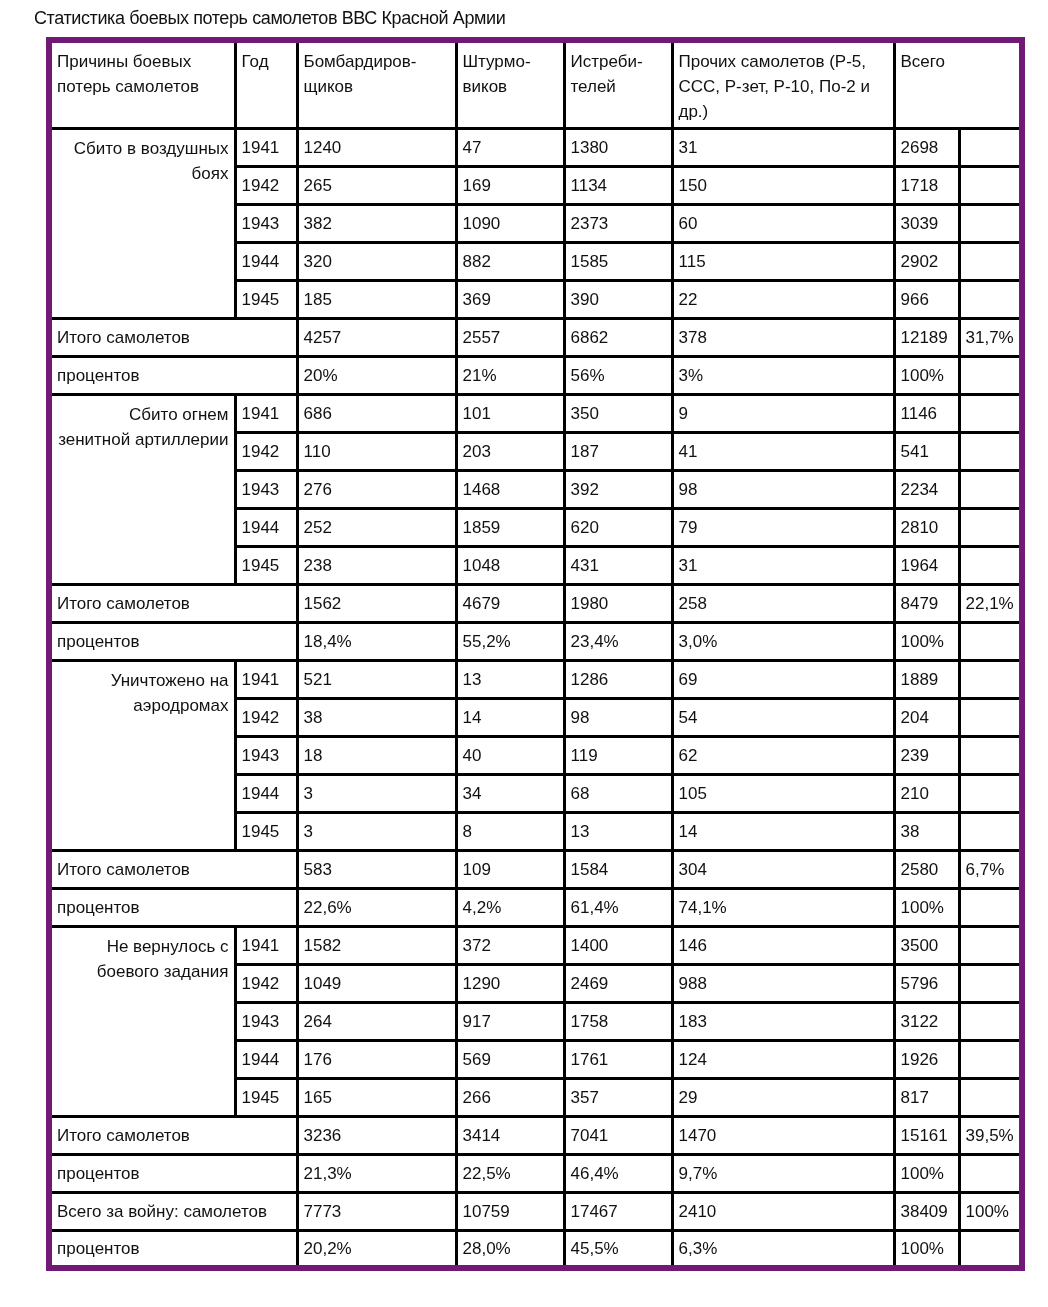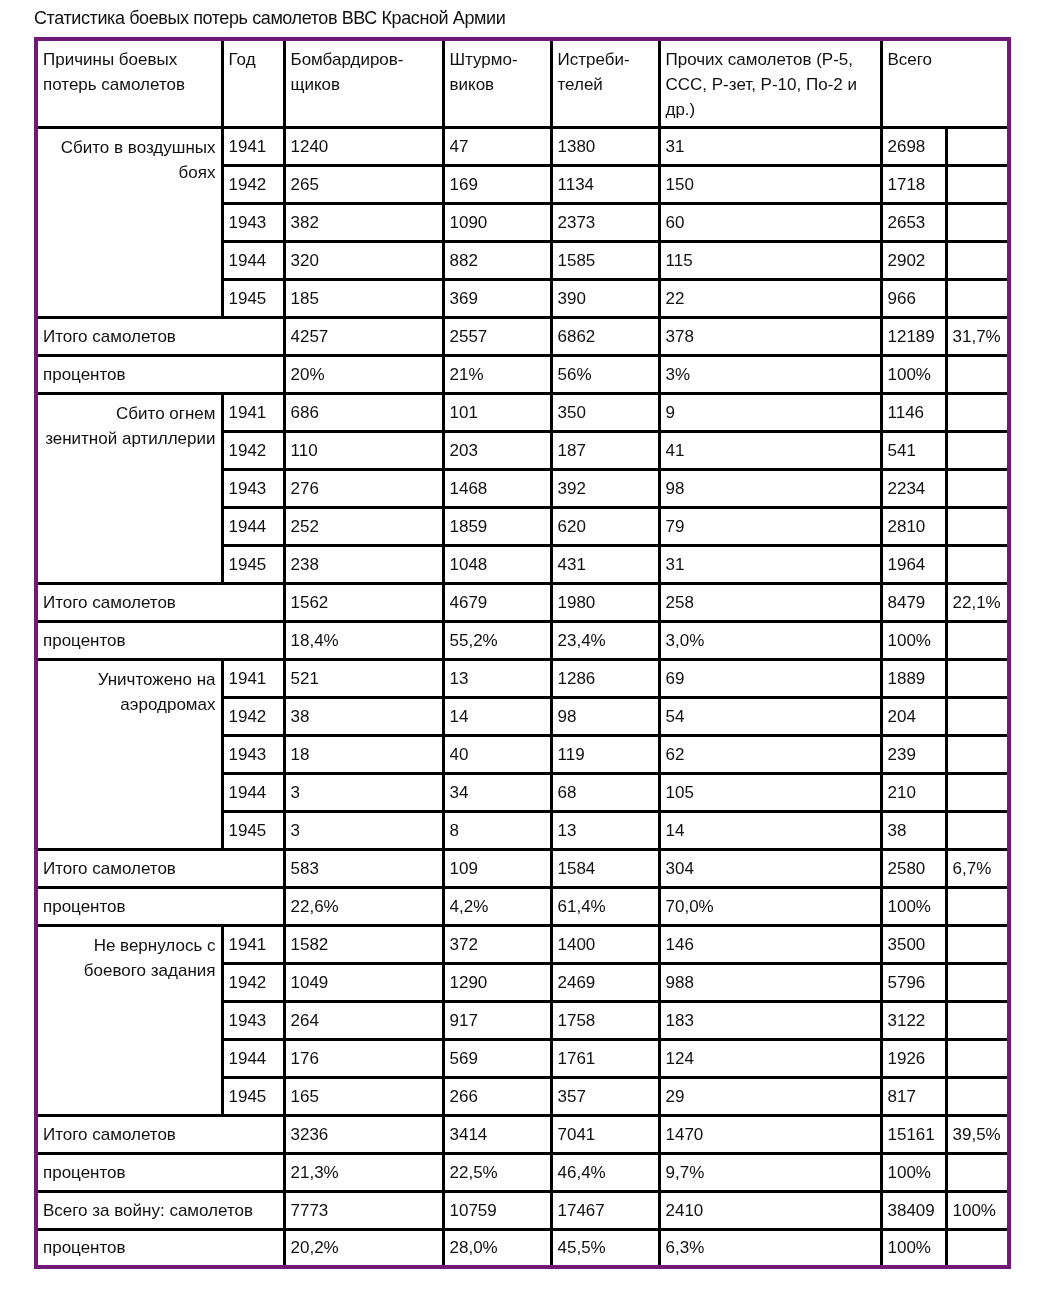--- a/index.html
+++ b/index.html
@@ -1,18 +1,18 @@
 <!DOCTYPE html>
 <html><head>
 <meta charset="utf-8">
 <style>
   html, body { margin: 0; padding: 0; background: #ffffff; }
   body { width: 1048px; height: 1307px; position: relative; font-family: "Liberation Sans", "DejaVu Sans", sans-serif; color: #111; }
   .title { position: absolute; left: 34px; top: 8px; font-size: 18px; letter-spacing: -0.4px; color: #111; white-space: nowrap; }
-  table.stats { position: absolute; left: 34px; top: 37px; border-collapse: collapse; border: 4px solid #701a75; table-layout: fixed; padding-left: 25px; }
+  table.stats { position: absolute; left: 46px; top: 37px; border-collapse: collapse; border: 6px solid #701a75; table-layout: fixed; padding-left: 25px; }
   table.stats td { border: 3px solid #000; padding: 0 5px; font-size: 17px; vertical-align: middle; line-height: 25px; color: #111; overflow: hidden; white-space: nowrap; }
   table.stats tr.head td { vertical-align: top; padding-top: 6px; white-space: normal; line-height: 25px; }
   table.stats td.cause { vertical-align: top; padding-top: 6px; white-space: normal; border-bottom: 3px solid #000; text-align: right; }
   table.stats td.sumlabel { white-space: nowrap; }
   col.c0 { width: 186px; } col.c1 { width: 62px; } col.c2 { width: 159px; } col.c3 { width: 108px; }
   col.c4 { width: 108px; } col.c5 { width: 222px; } col.c6 { width: 65px; } col.c7 { width: 63px; }
   tr.head { height: 88px; }
   tr.r { height: 38px; }
   td.pct { padding-left: 4px; }
 </style>
@@ -60,21 +60,21 @@
         <td>150</td>
         <td>1718</td>
         <td></td>
       </tr>
       <tr class="r">
         <td>1943</td>
         <td>382</td>
         <td>1090</td>
         <td>2373</td>
         <td>60</td>
-        <td>2653</td>
+        <td>3039</td>
         <td></td>
       </tr>
       <tr class="r">
         <td>1944</td>
         <td>320</td>
         <td>882</td>
         <td>1585</td>
         <td>115</td>
         <td>2902</td>
         <td></td>
@@ -223,21 +223,21 @@
         <td>1584</td>
         <td>304</td>
         <td>2580</td>
         <td class="pct">6,7%</td>
       </tr>
       <tr class="r">
         <td colspan="2">процентов</td>
         <td>22,6%</td>
         <td>4,2%</td>
         <td>61,4%</td>
-        <td>70,0%</td>
+        <td>74,1%</td>
         <td>100%</td>
         <td></td>
       </tr>
       <tr class="r">
         <td rowspan="5" class="cause">Не вернулось с боевого задания</td>
         <td>1941</td>
         <td>1582</td>
         <td>372</td>
         <td>1400</td>
         <td>146</td>

